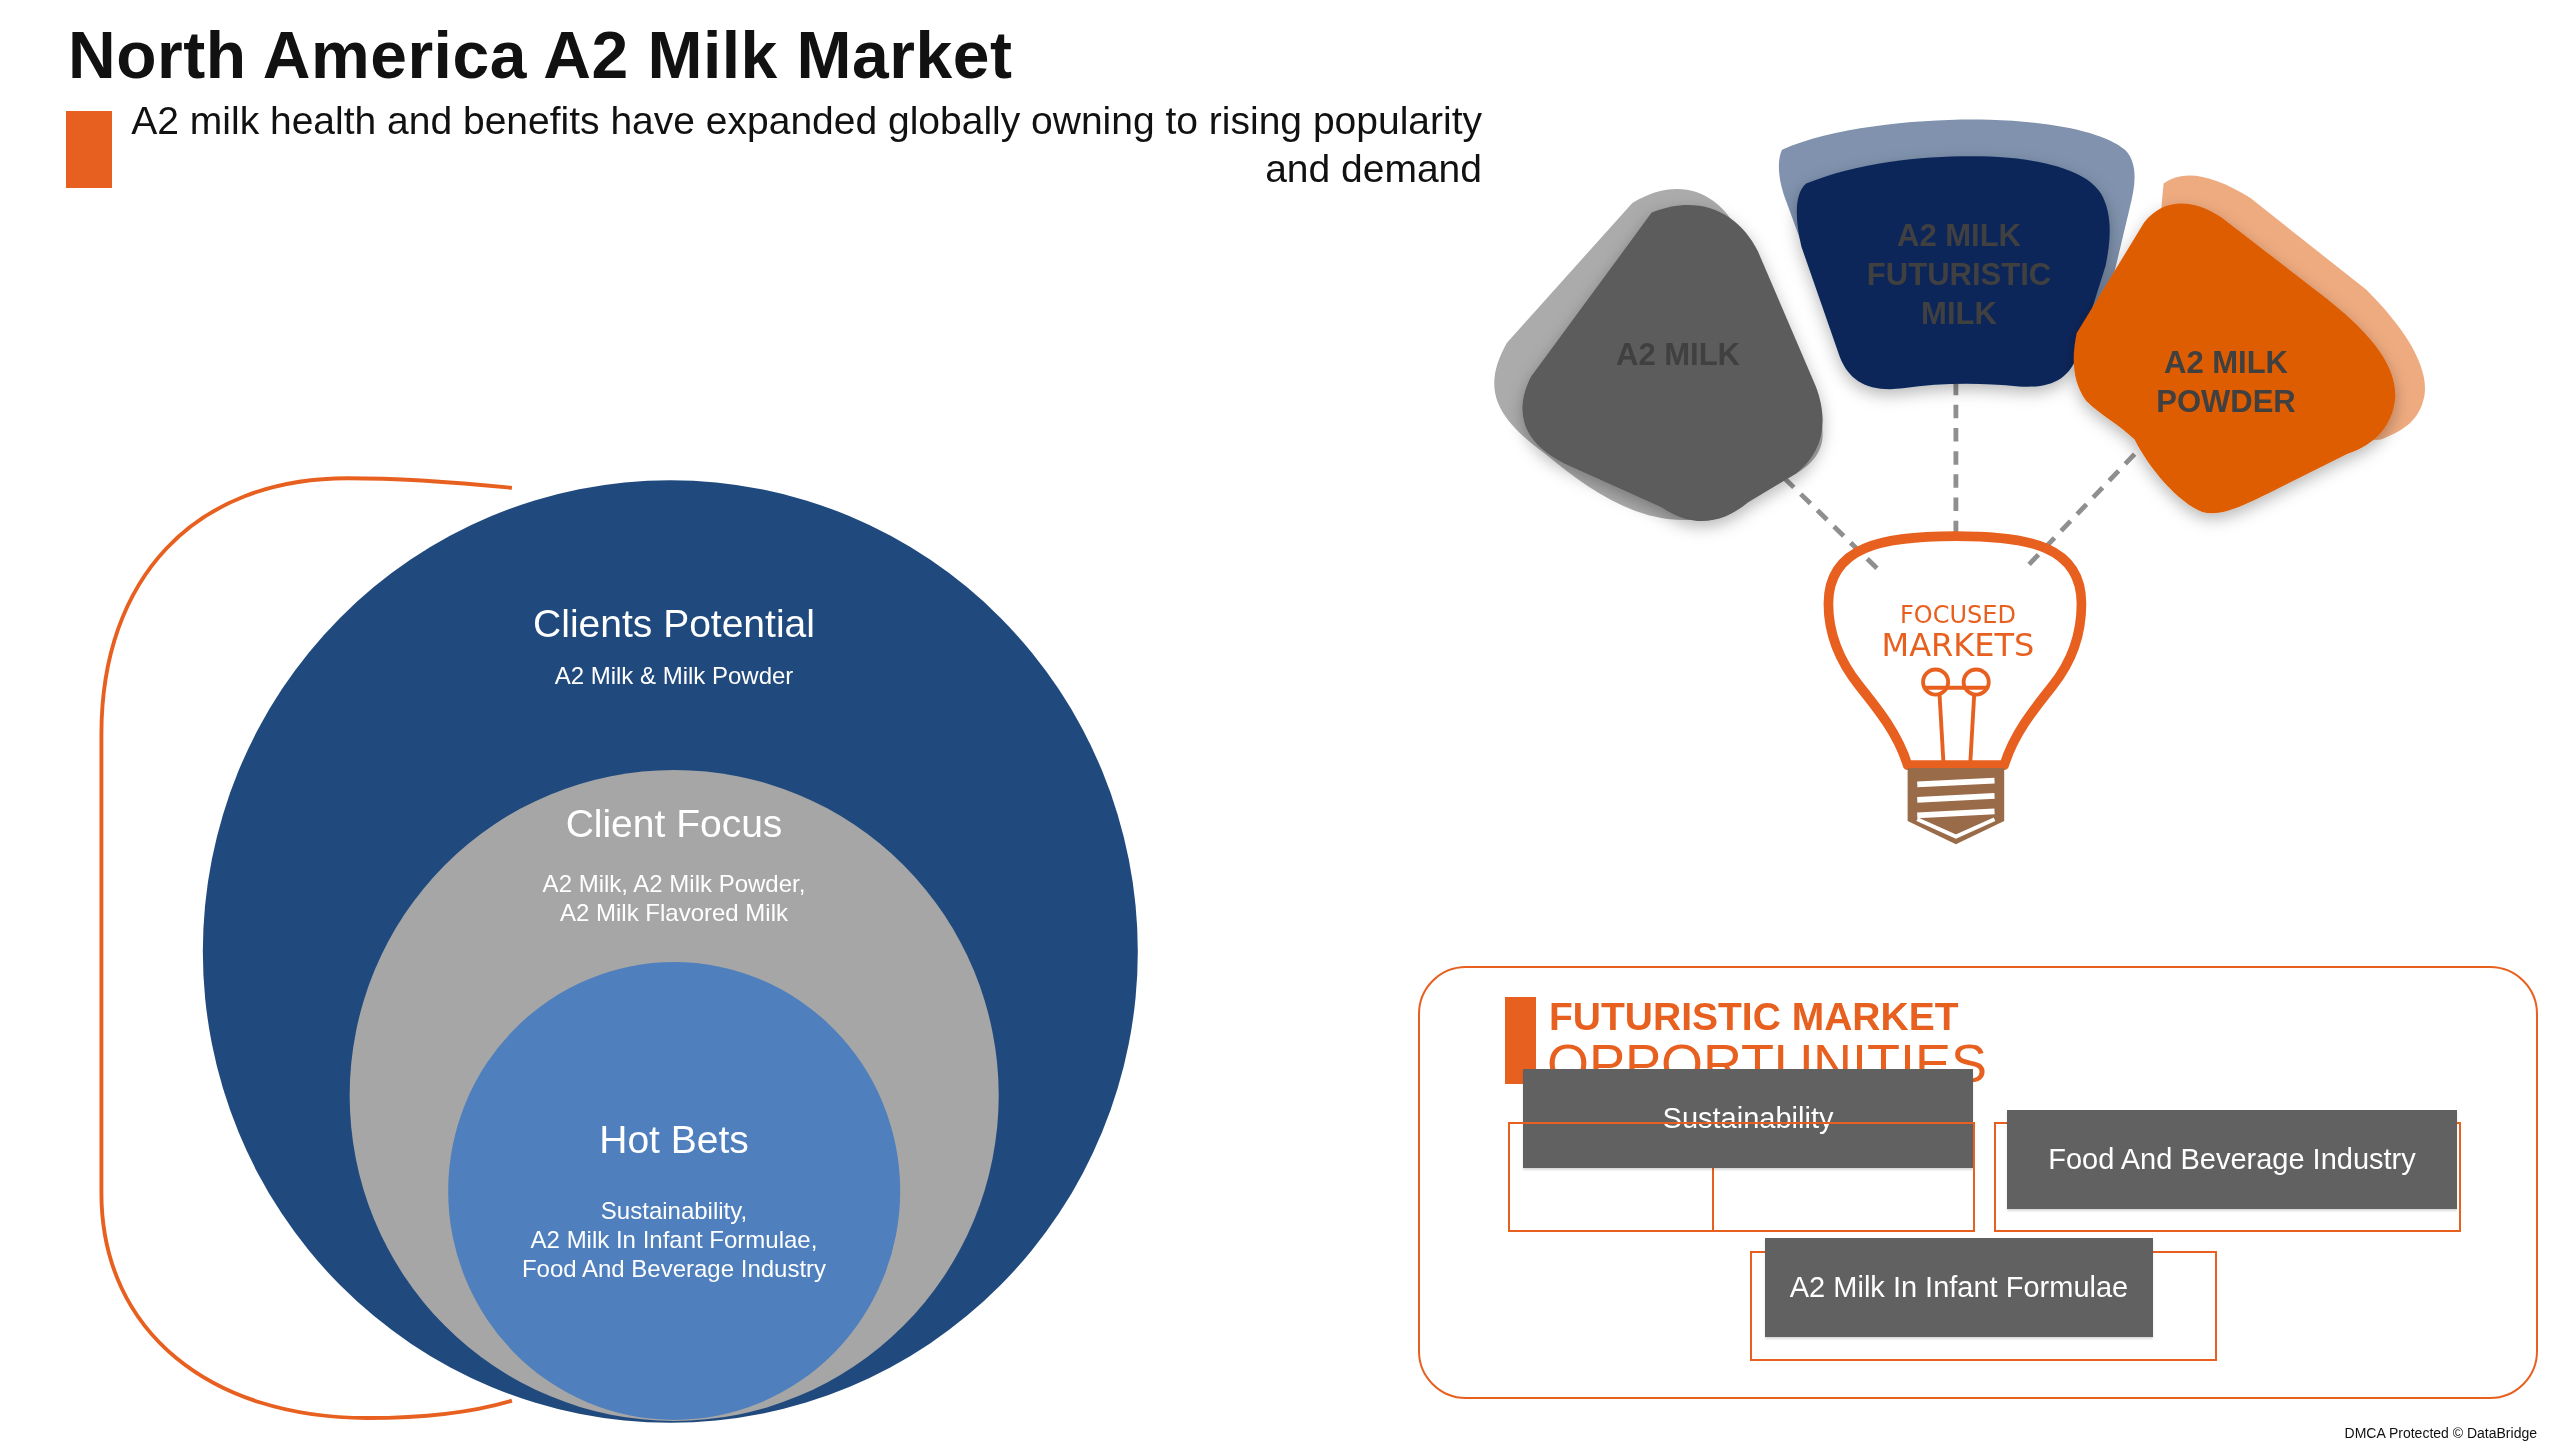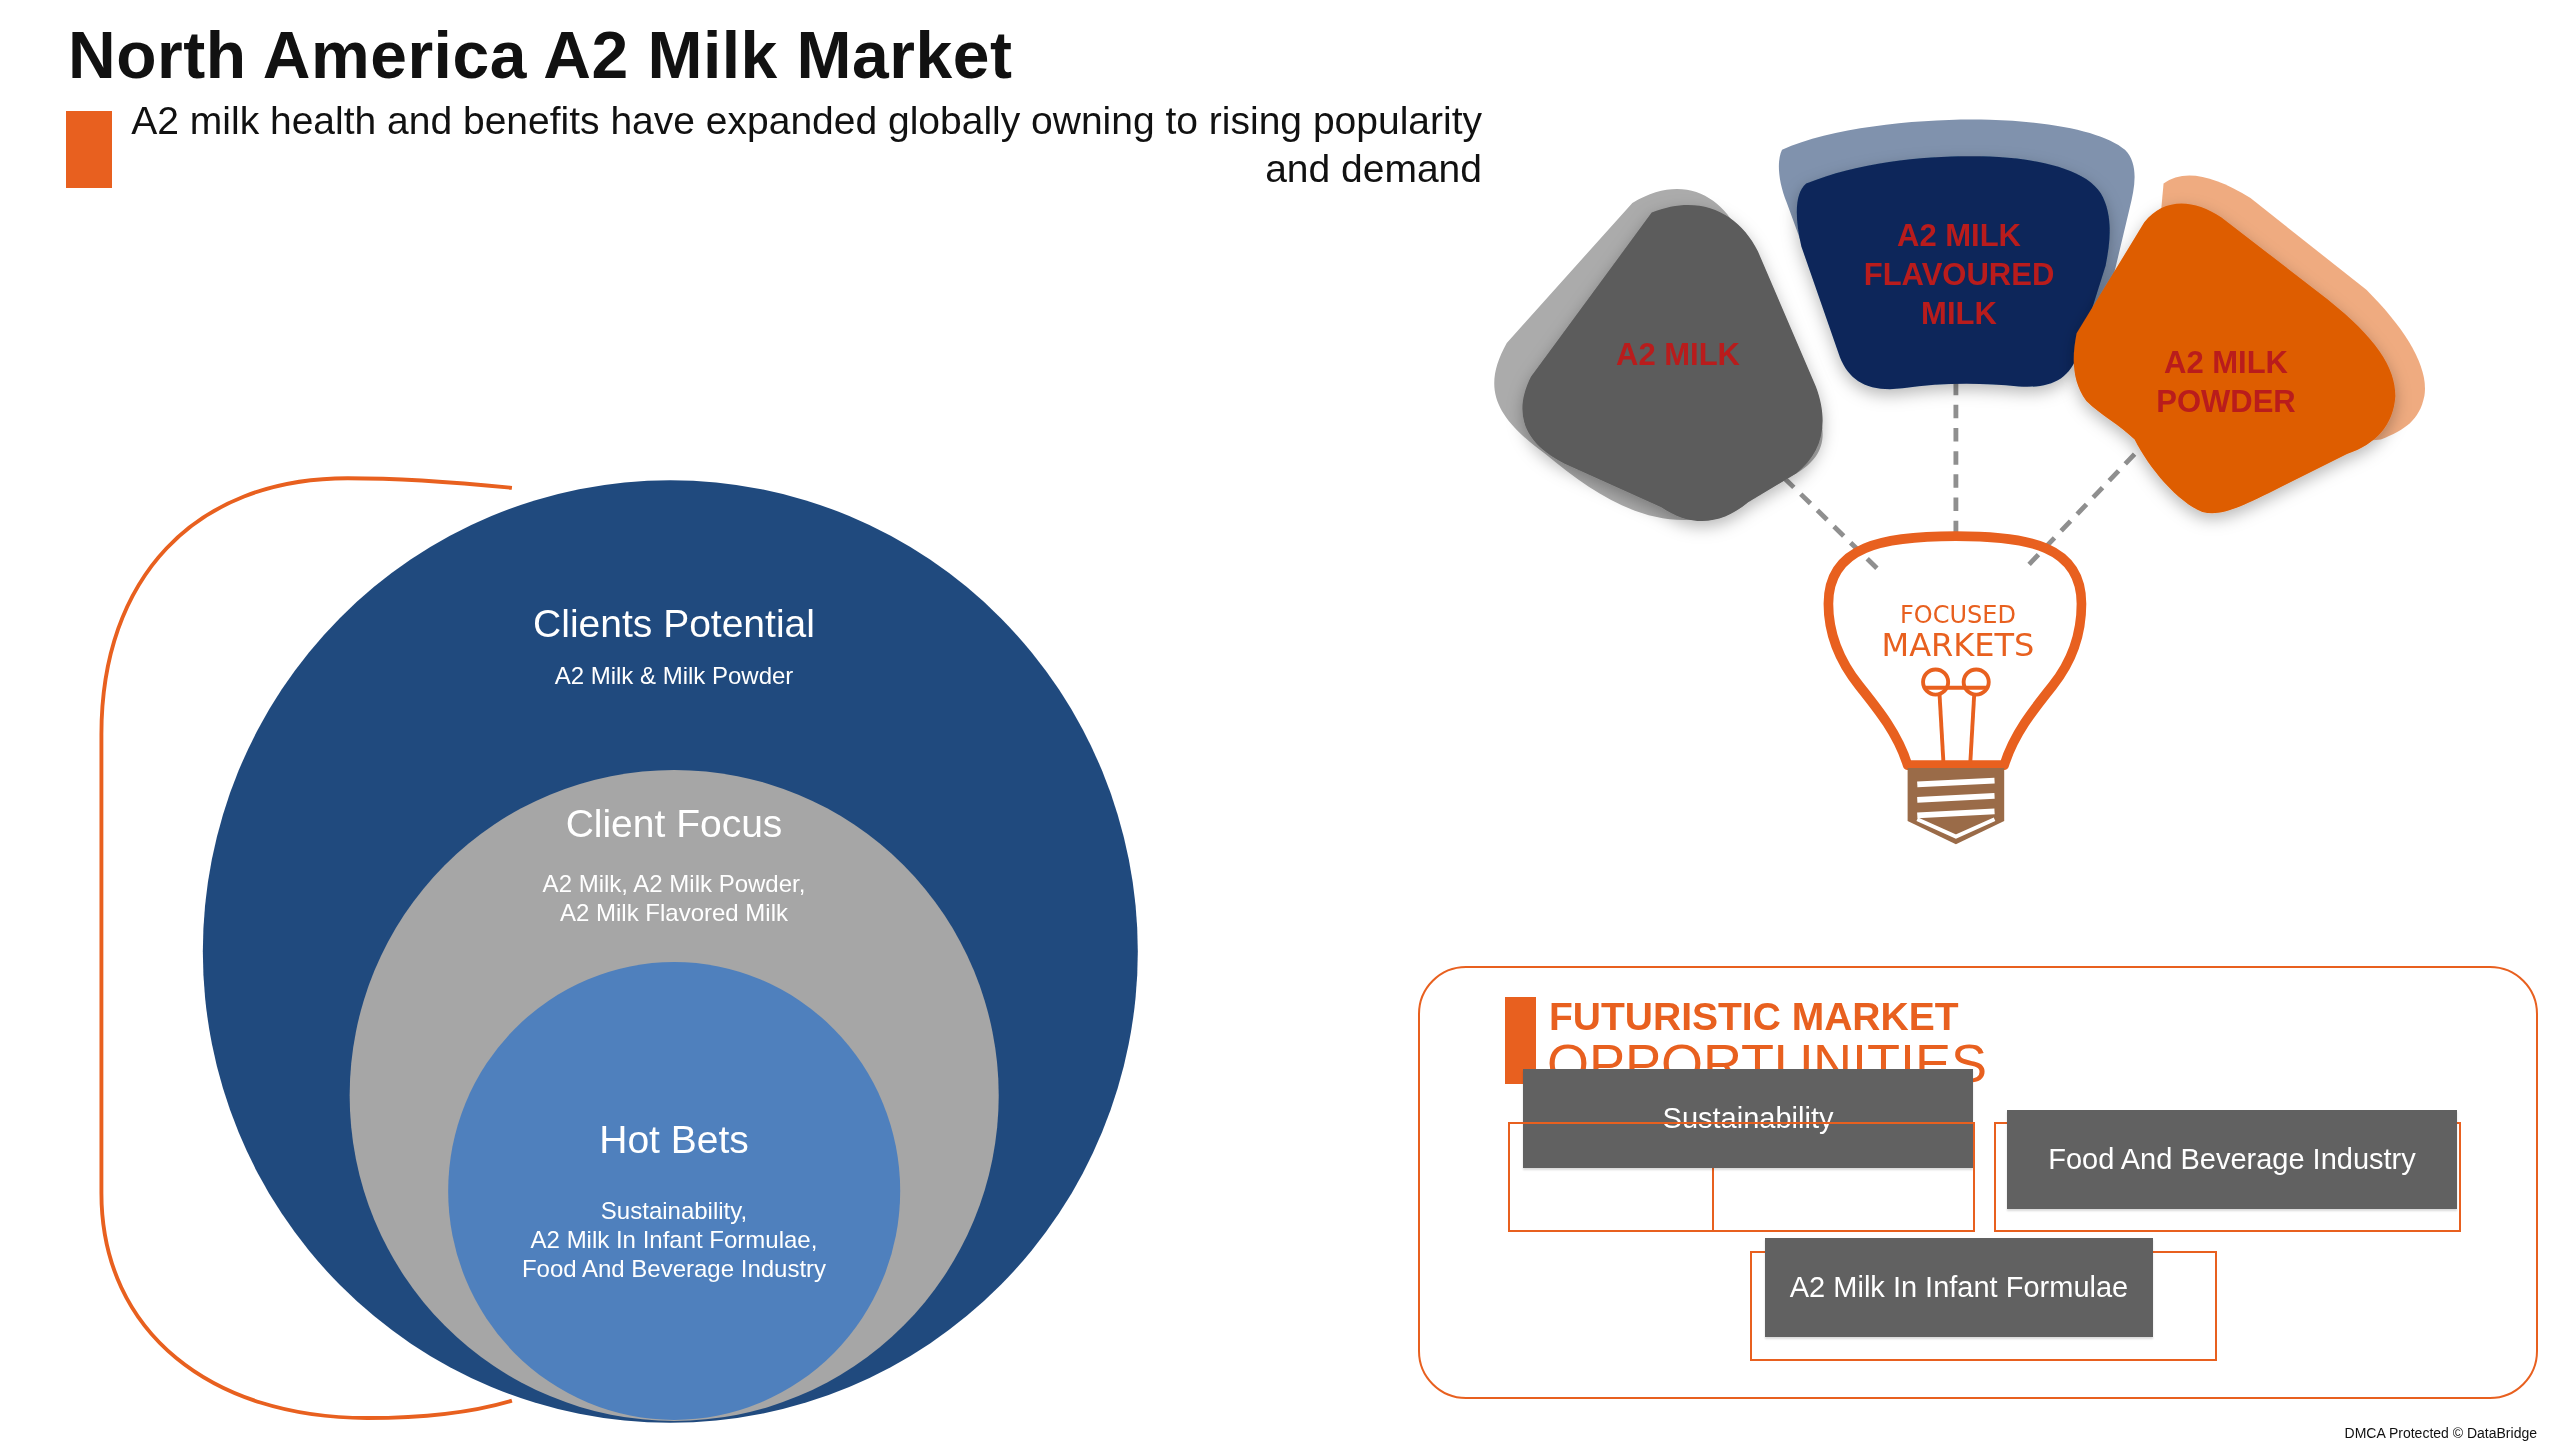--- a/index.html
+++ b/index.html
@@ -11,21 +11,21 @@
   #subtitle-bar { left:66px; top:111px; width:46px; height:77px; background:#e8601f; }
   #subtitle { left:130px; top:97px; font-size:39px; line-height:48px; color:#111; width:1352px; }
 
   
   svg.full { position:absolute; left:0; top:0; }
   .circle-text { position:absolute; color:#fff; text-align:center; white-space:nowrap; transform:translateX(-50%); }
   .ctitle { font-size:39px; }
   .cbody { font-size:24px; line-height:29px; }
 
   
-  .petal-label { position:absolute; color:#b91c1c; font-weight:bold; text-align:center; font-size:31px; line-height:39px; transform:translate(-50%,-50%); white-space:nowrap; }
+  .petal-label { position:absolute; color:#404040; font-weight:bold; text-align:center; font-size:31px; line-height:39px; transform:translate(-50%,-50%); white-space:nowrap; }
 
   
   .bulb-text { position:absolute; color:#e8601f; text-align:center; transform:translateX(-50%); white-space:nowrap; font-family:"DejaVu Sans", sans-serif; }
 
   
   #opp-box { left:1418px; top:966px; width:1120px; height:433px; border:2.9px solid #e8601f; border-radius:48px; box-sizing:border-box; }
   #opp-bar { left:1505px; top:997px; width:31px; height:87px; background:#e8601f; }
   #opp-title1 { left:1549px; top:995px; font-size:39px; font-weight:bold; color:#e8601f; white-space:nowrap; }
   #opp-title2 { left:1547px; top:1032px; font-size:54px; color:#e8601f; white-space:nowrap; }
   .opp-outline { position:absolute; border:2.9px solid #e8601f; background:#fff; box-sizing:border-box; }
@@ -114,21 +114,21 @@
     </g>
     <path d="M1985 848 L2025 866 L2065 848" fill="none" stroke="#fff" stroke-width="4"></path>
   </g>
 </svg>
 
 <div class="petal-label" style="left:1678px; top:354px;">
   <div>A2 MILK</div>
 </div>
 <div class="petal-label" style="left:1959px; top:274px;">
   <div>A2 MILK</div>
-  <div>FLAVOURED</div>
+  <div>FUTURISTIC</div>
   <div>MILK</div>
 </div>
 <div class="petal-label" style="left:2226px; top:382px;">
   <div>A2 MILK</div>
   <div>POWDER</div>
 </div>
 
 <div class="bulb-text" style="left:1958px; top:601px; font-size:24px;">FOCUSED</div>
 <div class="bulb-text" style="left:1958px; top:626px; font-size:32px;">MARKETS</div>
 

